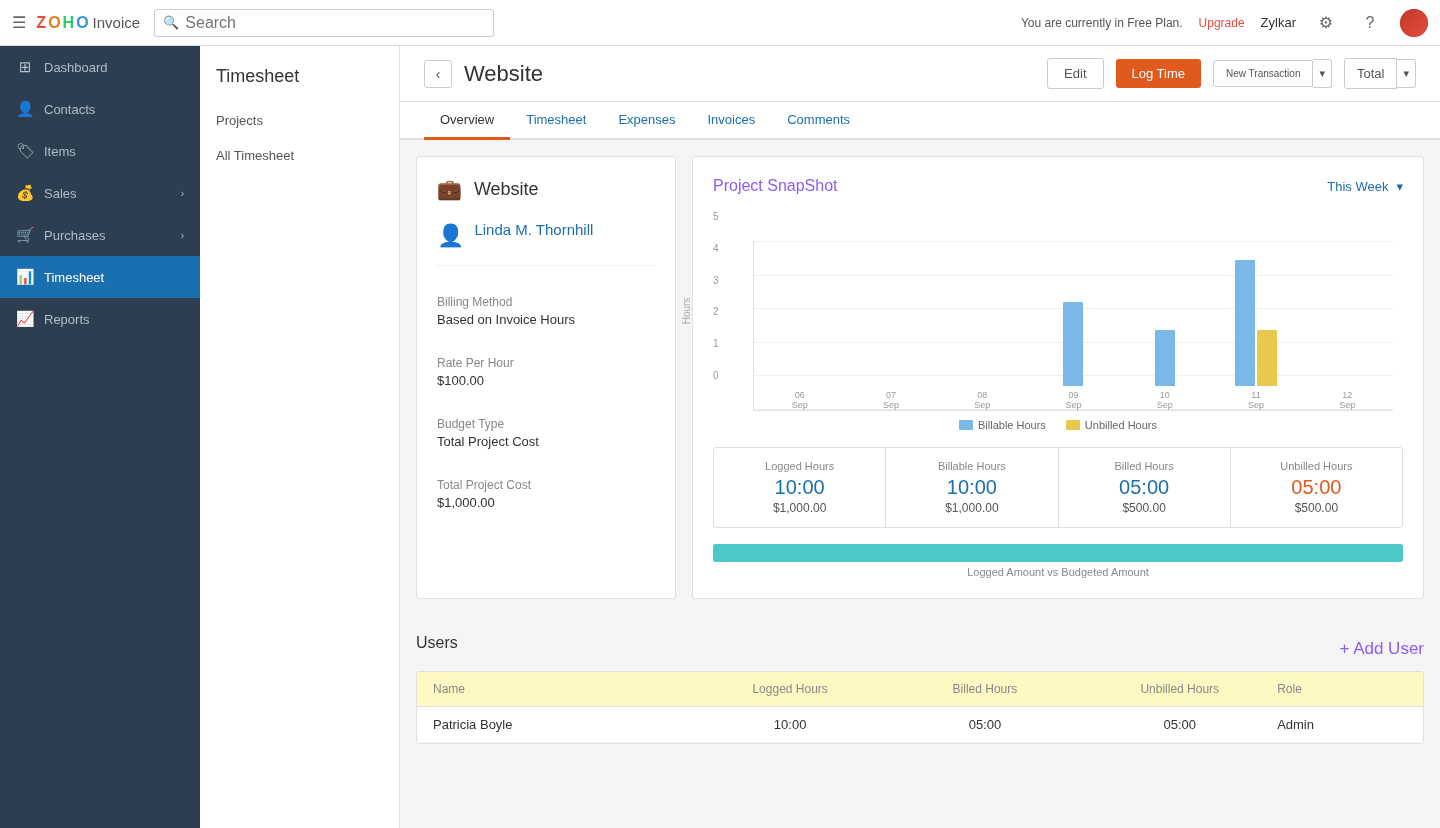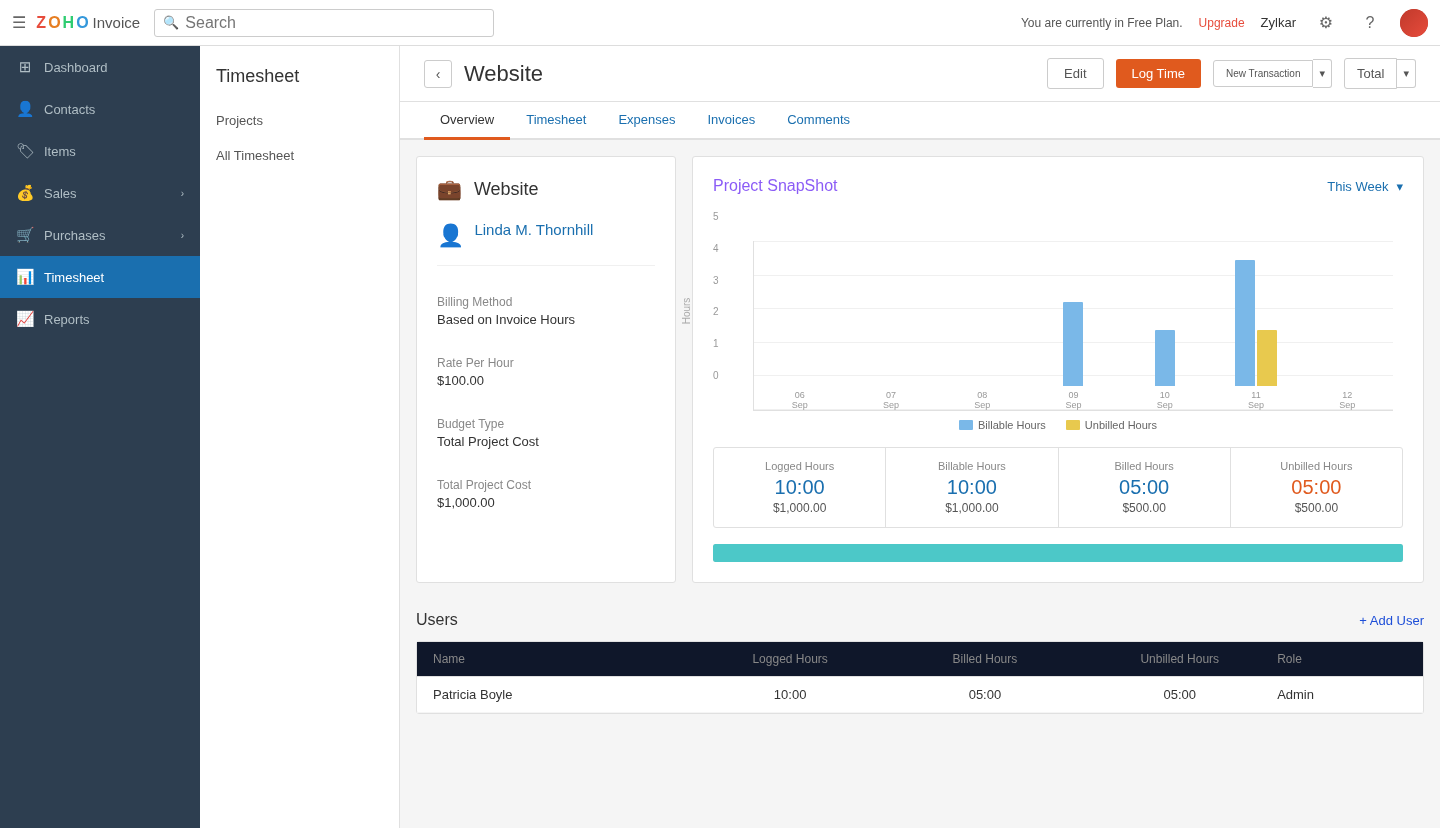--- a/index.html
+++ b/index.html
@@ -319,31 +319,31 @@
 
     
     .users-section {
       padding: 0 16px 16px;
     }
     .users-header {
       display: flex; align-items: center; justify-content: space-between;
       padding: 12px 0;
     }
     .users-title { font-size: 16px; color: #333; font-weight: 400; }
-    .add-user-btn { color: #1d4ed8; font-size: 13px; cursor: pointer; }
+    .add-user-btn { color: #8b5cf6; font-size: 17px; cursor: pointer; margin-top: 12px; }
     .users-table {
       background: #fff;
       border: 1px solid #e0e0e0;
       border-radius: 3px;
       width: 100%;
     }
     .users-table-header {
       display: flex; padding: 10px 16px;
       border-bottom: 1px solid #e0e0e0;
-      background: #0f172a;
+      background: #fef9c3;
     }
     .users-table-row {
       display: flex; padding: 10px 16px;
       border-bottom: 1px solid #f5f5f5;
     }
     .col-name { flex: 2; font-size: 12px; color: #888; }
     .col-logged { flex: 1.5; text-align: center; font-size: 12px; color: #888; }
     .col-billed { flex: 1.5; text-align: center; font-size: 12px; color: #888; }
     .col-unbilled { flex: 1.5; text-align: center; font-size: 12px; color: #888; }
     .col-role { flex: 1; font-size: 12px; color: #888; }
@@ -599,20 +599,21 @@
             <div class="stat-label">Unbilled Hours</div>
             <div class="stat-hours orange">05:00</div>
             <div class="stat-amount">$500.00</div>
           </div>
         </div>
 
         <div class="progress-section">
           <div class="progress-bar-bg">
             <div class="progress-bar-fill" style="width:100%"></div>
           </div>
+          <div class="progress-label">Logged Amount vs Budgeted Amount</div>
         </div>
       </div>
     </div>
 
     <div class="users-section">
       <div class="users-header">
         <span class="users-title">Users</span>
         <span class="add-user-btn">+ Add User</span>
       </div>
       <div class="users-table">

